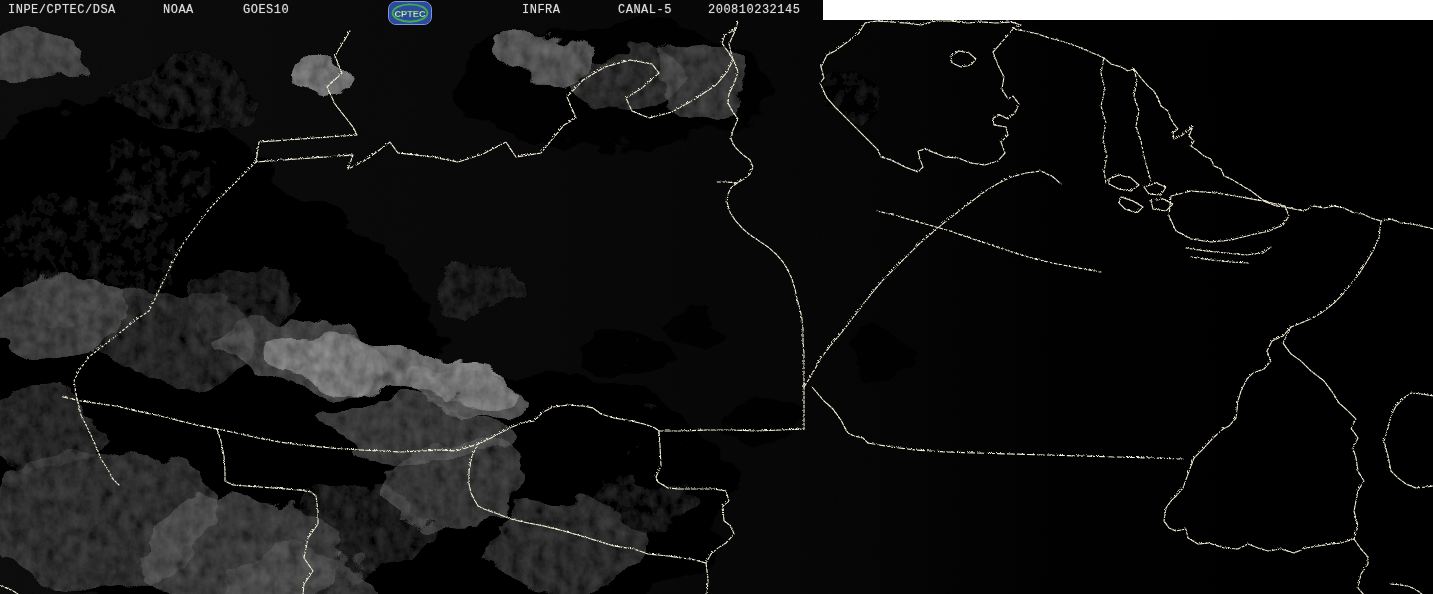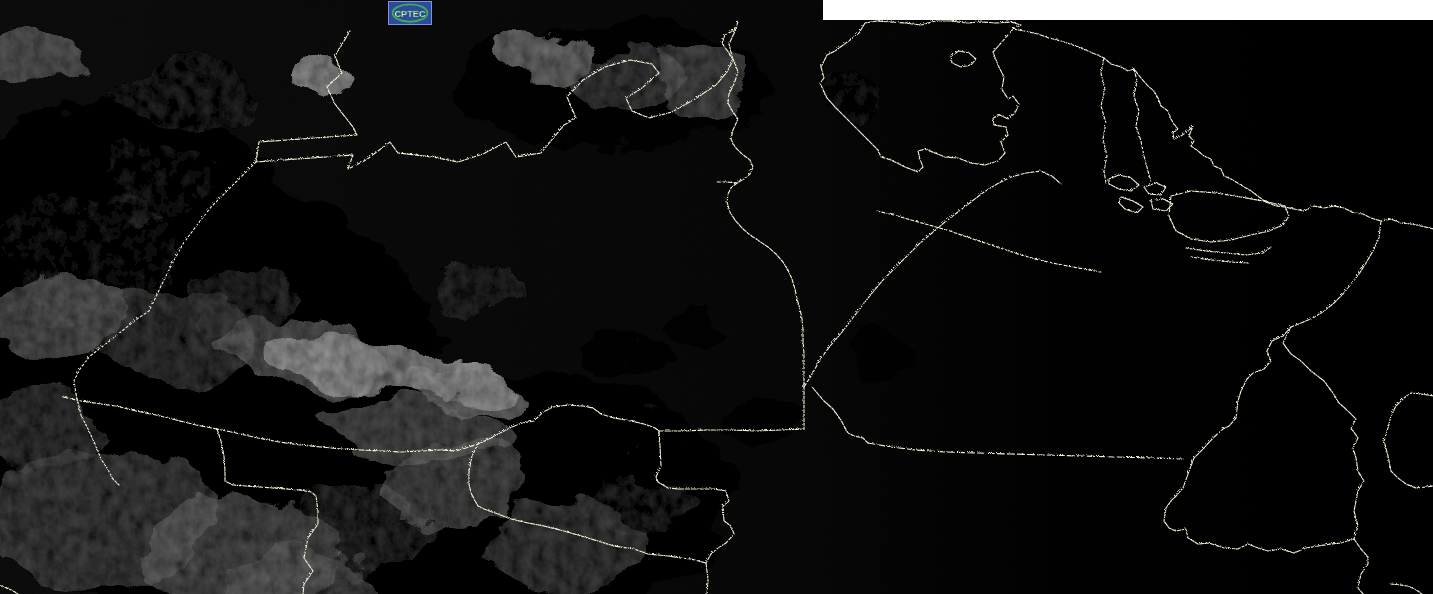--- a/index.html
+++ b/index.html
@@ -4,21 +4,21 @@
 <style>
   html,body{margin:0;padding:0;background:#000;}
   .stage{position:relative;width:1433px;height:594px;background:#000;overflow:hidden;
          font-family:"Liberation Mono","DejaVu Sans Mono",monospace;}
   #mapsvg{position:absolute;left:0;top:0;width:1433px;height:594px;display:block;}
   .hdr{position:absolute;left:0;top:0;width:1433px;height:22px;z-index:5;}
   .hlbl{position:absolute;top:3px;font-size:12px;letter-spacing:.5px;color:#dcdcdc;
         white-space:pre;text-shadow:0 0 1px #888;}
   .white-patch{position:absolute;top:0;left:823px;width:610px;height:20px;background:#ffffff;z-index:6;}
   .logo{position:absolute;left:388px;top:1px;width:44px;height:24px;z-index:7;
-        background:#2d4a9e;border:1px solid #7e96d8;box-sizing:border-box;border-radius:0;overflow:hidden;}
+        background:#2d4a9e;border:1px solid #7e96d8;box-sizing:border-box;border-radius:8px;overflow:hidden;}
   .logo svg{display:block;width:100%;height:100%;}
 </style>
 </head>
 <body>
 
 <div class="stage">
 
   <svg id="mapsvg" viewBox="0 0 1433 594" preserveAspectRatio="none">
       <defs>
         <filter id="cloudfx" x="-40%" y="-40%" width="180%" height="180%">
@@ -115,20 +115,28 @@
         <polyline points="1190,256 1210,259 1230,261 1248,262" stroke-dasharray="2 1.5"></polyline>
         <polyline points="1265,201 1275,205 1284,206 1293,208 1303,210 1313,205 1323,207 1333,205 1343,207 1353,212 1362,213 1370,217 1380,220 1390,218 1400,222 1410,223 1420,225 1433,228" stroke-dasharray="4 1.5"></polyline>
         <polyline points="1380,220 1378,237 1372,250 1365,262 1358,273 1350,283 1342,293 1333,302 1323,310 1312,317 1300,322 1290,326" stroke-dasharray="4 1.5"></polyline>
         <polygon points="1290,326 1282,335 1271,340 1266,350 1270,360 1263,368 1252,372 1246,378 1240,390 1237,400 1235,417 1228,425 1222,428 1212,437 1203,447 1193,457 1187,473 1182,487 1175,495 1170,500 1165,507 1163,520 1168,527 1175,530 1185,528 1187,537 1197,543 1208,542 1223,547 1237,548 1247,543 1257,547 1267,550 1280,548 1293,552 1305,547 1317,545 1330,543 1340,542 1353,538 1357,525 1353,510 1357,490 1363,480 1357,470 1355,457 1352,447 1357,437 1350,427 1355,418 1347,410 1338,402 1332,392 1323,380 1310,370 1300,360 1290,353 1282,342" stroke-dasharray="4 1.3"></polygon>
         <polyline points="1353,538 1360,548 1367,556 1367,563 1360,573 1357,587 1363,594" stroke-dasharray="4 1.5"></polyline>
         <polyline points="1433,395 1420,393 1410,392 1403,397 1395,405 1390,415 1387,427 1383,440 1387,455 1390,470 1397,477 1405,483 1415,487 1425,486 1433,485" stroke-dasharray="4 1.5"></polyline>
         <polyline points="1390,583 1407,585 1417,590 1422,594" stroke-dasharray="3 1.5"></polyline>
       </g>
     </svg>
 
+  <div class="hdr">
+    <span class="hlbl" style="left:8px">INPE/CPTEC/DSA</span>
+    <span class="hlbl" style="left:163px">NOAA</span>
+    <span class="hlbl" style="left:243px">GOES10</span>
+    <span class="hlbl" style="left:522px">INFRA</span>
+    <span class="hlbl" style="left:618px">CANAL-5</span>
+    <span class="hlbl" style="left:708px">200810232145</span>
+  </div>
 
   <div class="white-patch"></div>
 
   <div class="logo">
     <svg viewBox="0 0 44 24">
       <rect x="0" y="0" width="44" height="24" fill="#2d4a9e"></rect>
       <ellipse cx="22" cy="12" rx="19" ry="9.5" fill="none" stroke="#3fae4c" stroke-width="2"></ellipse>
       <text x="22" y="16" text-anchor="middle" font-size="10" font-weight="bold" font-family="Liberation Sans, sans-serif" fill="#e8ffe8" stroke="#2f7d36" stroke-width="0.4">CPTEC</text>
     </svg>
   </div>

